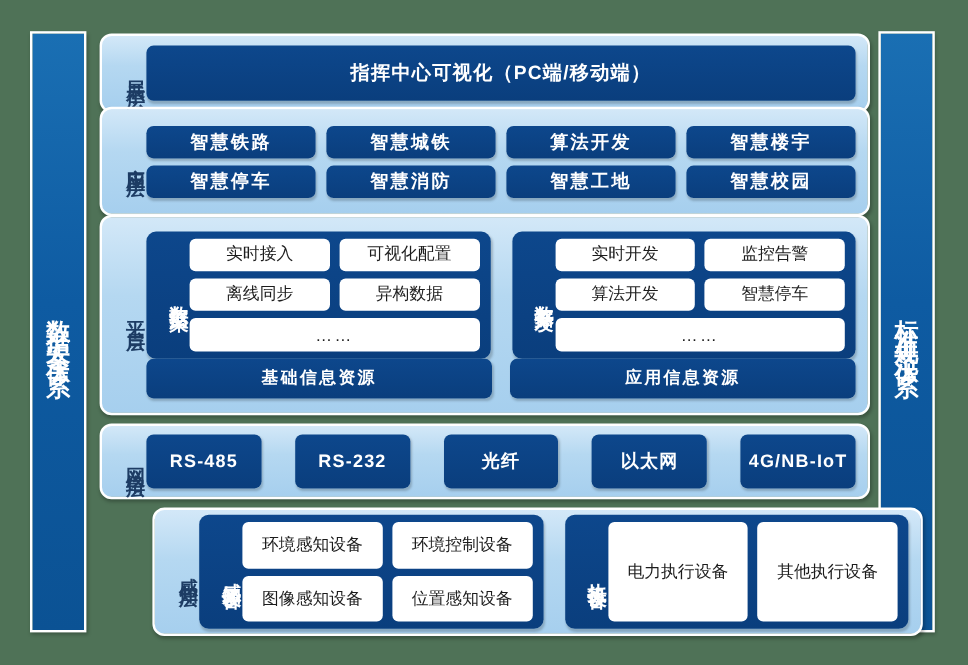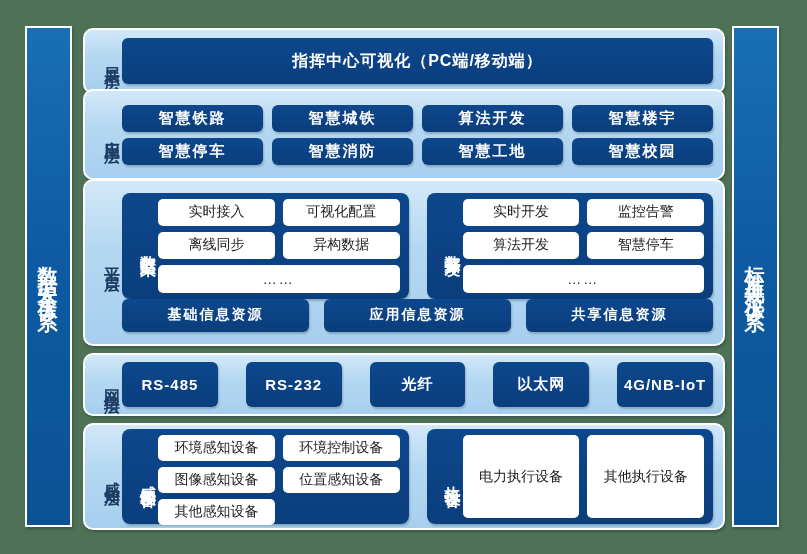--- a/index.html
+++ b/index.html
@@ -75,21 +75,21 @@
   }
   .chip.wide { grid-column:1 / -1; letter-spacing:2px; }
   .groups.platform-groups { height:106px; }
   .resources { display:flex; gap:15px; height:33px; }
   .resources .dark-box { flex:1; font-size:14px; letter-spacing:2px; }
   
   .panel.network    { top:353px; height:63px; }
   .net-row { display:flex; gap:28px; }
   .net-row .dark-box { flex:1; height:45px; font-size:15px; letter-spacing:1px; }
   
-  .panel.perception { top:423px; height:107px; }
+  .panel.perception { top:423px; height:107px;margin-left:44px; }
   .perception-content { padding:6px 10px 6px 0; }
   .groups.perception-groups { height:95px; }
   .shadow { box-shadow:1px 2px 2px rgba(0,0,0,.2); }
 </style>
 </head>
 <body>
 
 <div class="canvas">
 
   <div class="pillar left">
@@ -144,21 +144,20 @@
             <div class="chip">监控告警</div>
             <div class="chip">算法开发</div>
             <div class="chip">智慧停车</div>
             <div class="chip wide">……</div>
           </div>
         </div>
       </div>
       <div class="resources">
         <div class="dark-box shadow">基础信息资源</div>
         <div class="dark-box shadow">应用信息资源</div>
-        <div class="dark-box shadow">共享信息资源</div>
       </div>
     </div>
   </section>
 
   <section class="panel network">
     <span class="panel-label">网络层</span>
     <div class="panel-content">
       <div class="net-row">
         <div class="dark-box shadow">RS-485</div>
         <div class="dark-box shadow">RS-232</div>
@@ -173,21 +172,20 @@
     <span class="panel-label">感知层</span>
     <div class="panel-content perception-content">
       <div class="groups perception-groups">
         <div class="group shadow">
           <span class="group-label">感知设备</span>
           <div class="chips">
             <div class="chip">环境感知设备</div>
             <div class="chip">环境控制设备</div>
             <div class="chip">图像感知设备</div>
             <div class="chip">位置感知设备</div>
-            <div class="chip">其他感知设备</div>
           </div>
         </div>
         <div class="group shadow">
           <span class="group-label">执行设备</span>
           <div class="chips">
             <div class="chip">电力执行设备</div>
             <div class="chip">其他执行设备</div>
           </div>
         </div>
       </div>

